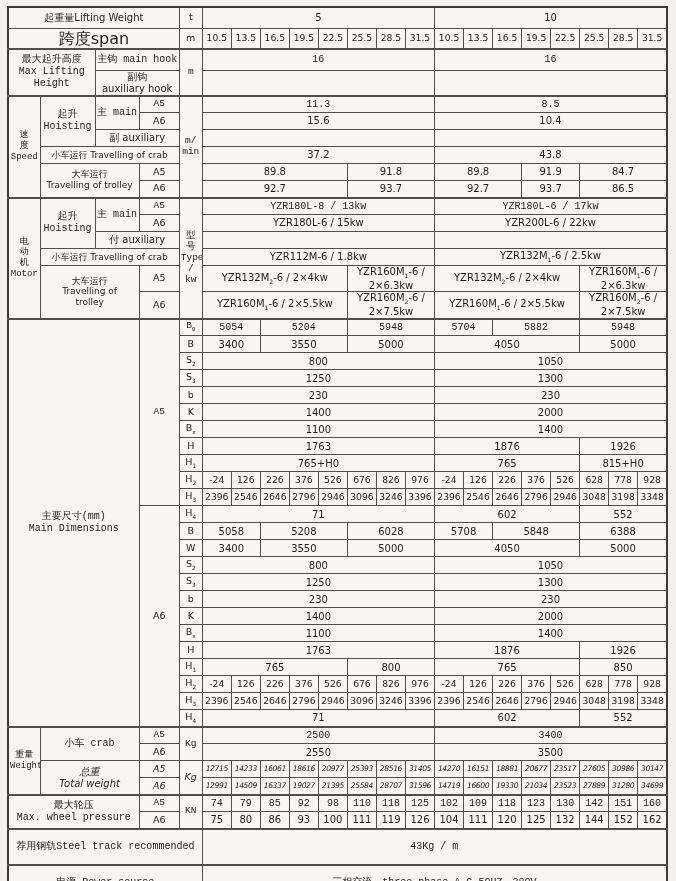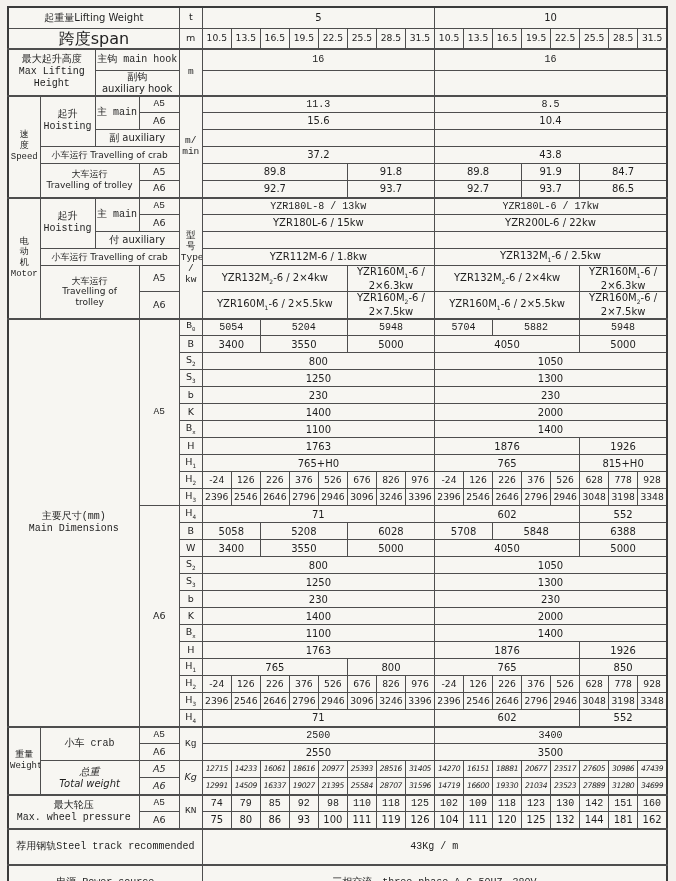--- a/index.html
+++ b/index.html
@@ -428,21 +428,21 @@
           <td>25393</td>
           <td>28516</td>
           <td>31405</td>
           <td>14270</td>
           <td>16151</td>
           <td>18881</td>
           <td>20677</td>
           <td>23517</td>
           <td>27605</td>
           <td>30986</td>
-          <td>47439</td>
+          <td>30147</td>
         </tr>
         <tr class="f8">
           <td class="u">A6</td>
           <td>12991</td>
           <td>14509</td>
           <td>16337</td>
           <td>19027</td>
           <td>21395</td>
           <td>25584</td>
           <td>28707</td>
@@ -487,21 +487,21 @@
           <td>100</td>
           <td>111</td>
           <td>119</td>
           <td>126</td>
           <td>104</td>
           <td>111</td>
           <td>120</td>
           <td>125</td>
           <td>132</td>
           <td>144</td>
-          <td>181</td>
+          <td>152</td>
           <td>162</td>
         </tr>
         <tr class="rh19 bt">
           <td colspan="5" class="l">荐用钢轨Steel track recommended</td>
           <td colspan="16">43Kg / m</td>
         </tr>
         <tr class="rh19 bt">
           <td colspan="5" class="l">电源 Power source</td>
           <td colspan="16">三相交流、three-phase A.C 50HZ、380V</td>
         </tr>

